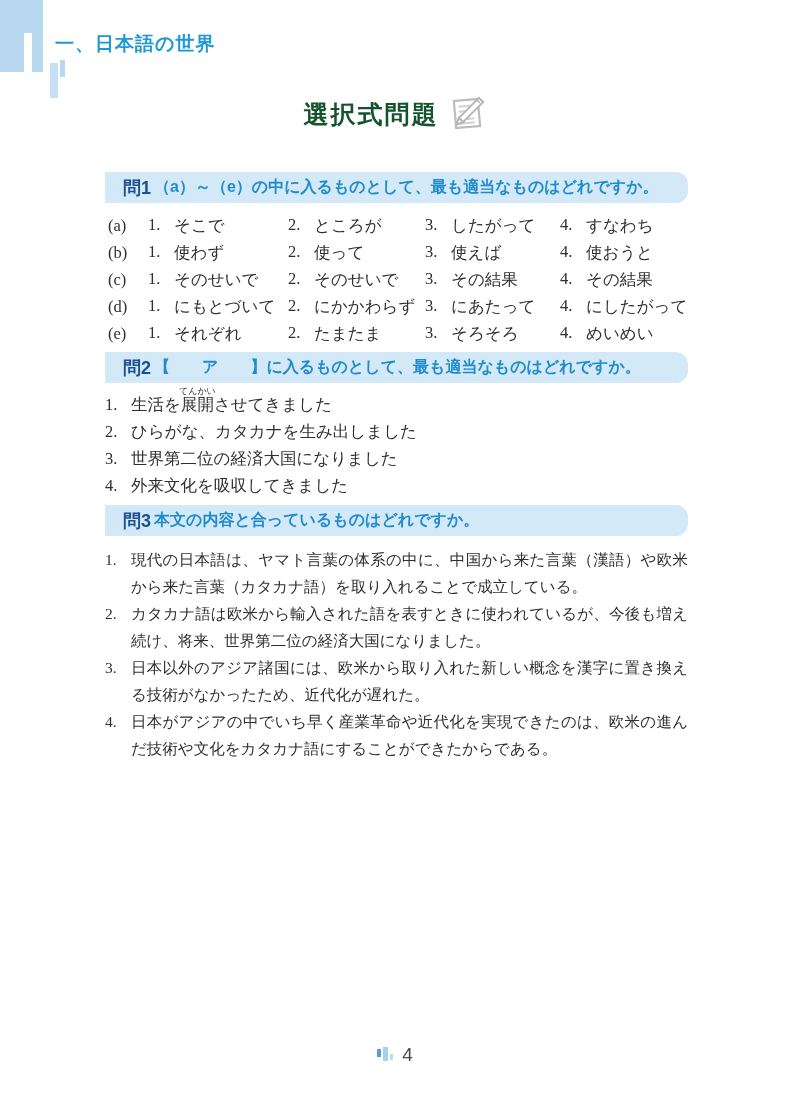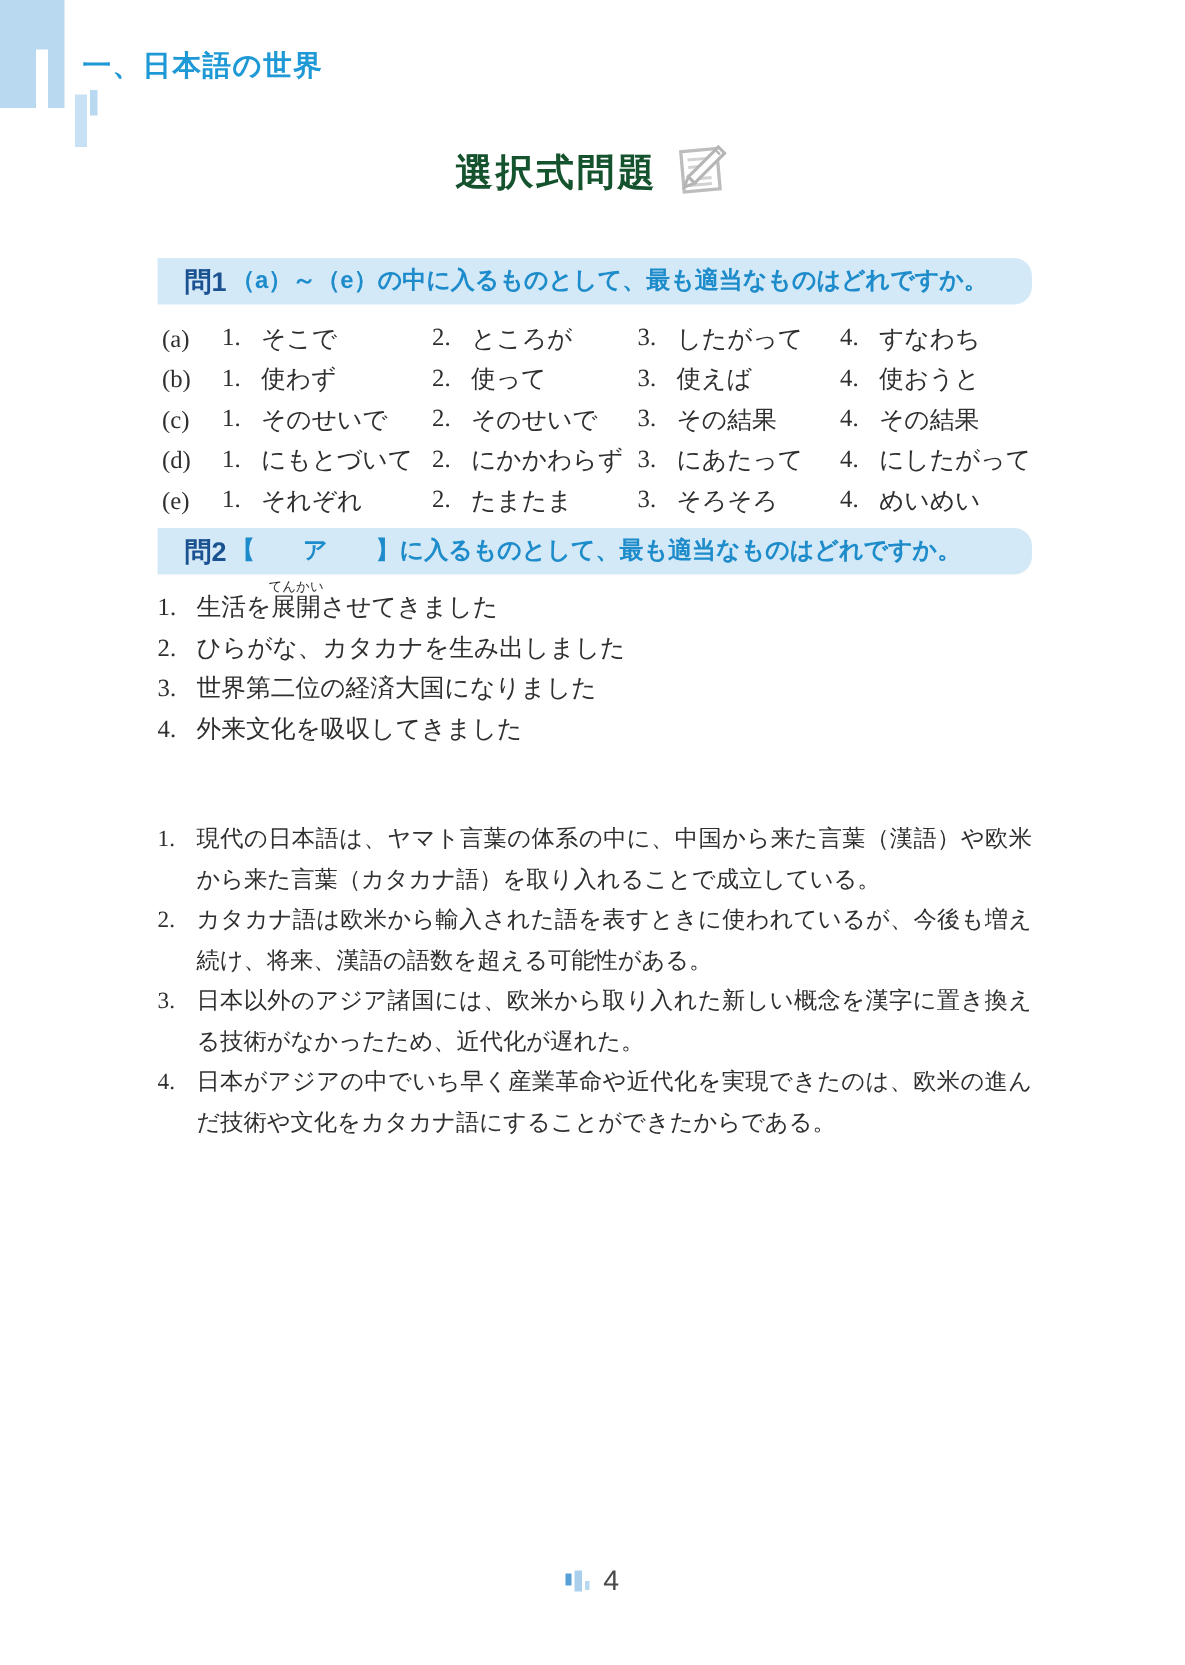--- a/index.html
+++ b/index.html
@@ -234,29 +234,33 @@
     <div class="qitem">
       <span class="n">3.</span>
       <span class="t">世界第二位の経済大国になりました</span>
     </div>
     <div class="qitem">
       <span class="n">4.</span>
       <span class="t">外来文化を吸収してきました</span>
     </div>
   </div>
 
+  <div class="qbar" id="q3-bar">
+    <span class="qnum">問3</span>
+    <span class="qtext">本文の内容と合っているものはどれですか。</span>
+  </div>
 
   <div class="qlist" id="q3-list">
     <div class="qitem">
       <span class="n">1.</span>
       <span class="t">現代の日本語は、ヤマト言葉の体系の中に、中国から来た言葉（漢語）や欧米から来た言葉（カタカナ語）を取り入れることで成立している。</span>
     </div>
     <div class="qitem">
       <span class="n">2.</span>
-      <span class="t">カタカナ語は欧米から輸入された語を表すときに使われているが、今後も増え続け、将来、漢語の語数を超える可能性がある。</span>
+      <span class="t">カタカナ語は欧米から輸入された語を表すときに使われているが、今後も増え続け、将来、世界第二位の経済大国になりました。</span>
     </div>
     <div class="qitem">
       <span class="n">3.</span>
       <span class="t">日本以外のアジア諸国には、欧米から取り入れた新しい概念を漢字に置き換える技術がなかったため、近代化が遅れた。</span>
     </div>
     <div class="qitem">
       <span class="n">4.</span>
       <span class="t">日本がアジアの中でいち早く産業革命や近代化を実現できたのは、欧米の進んだ技術や文化をカタカナ語にすることができたからである。</span>
     </div>
   </div>

